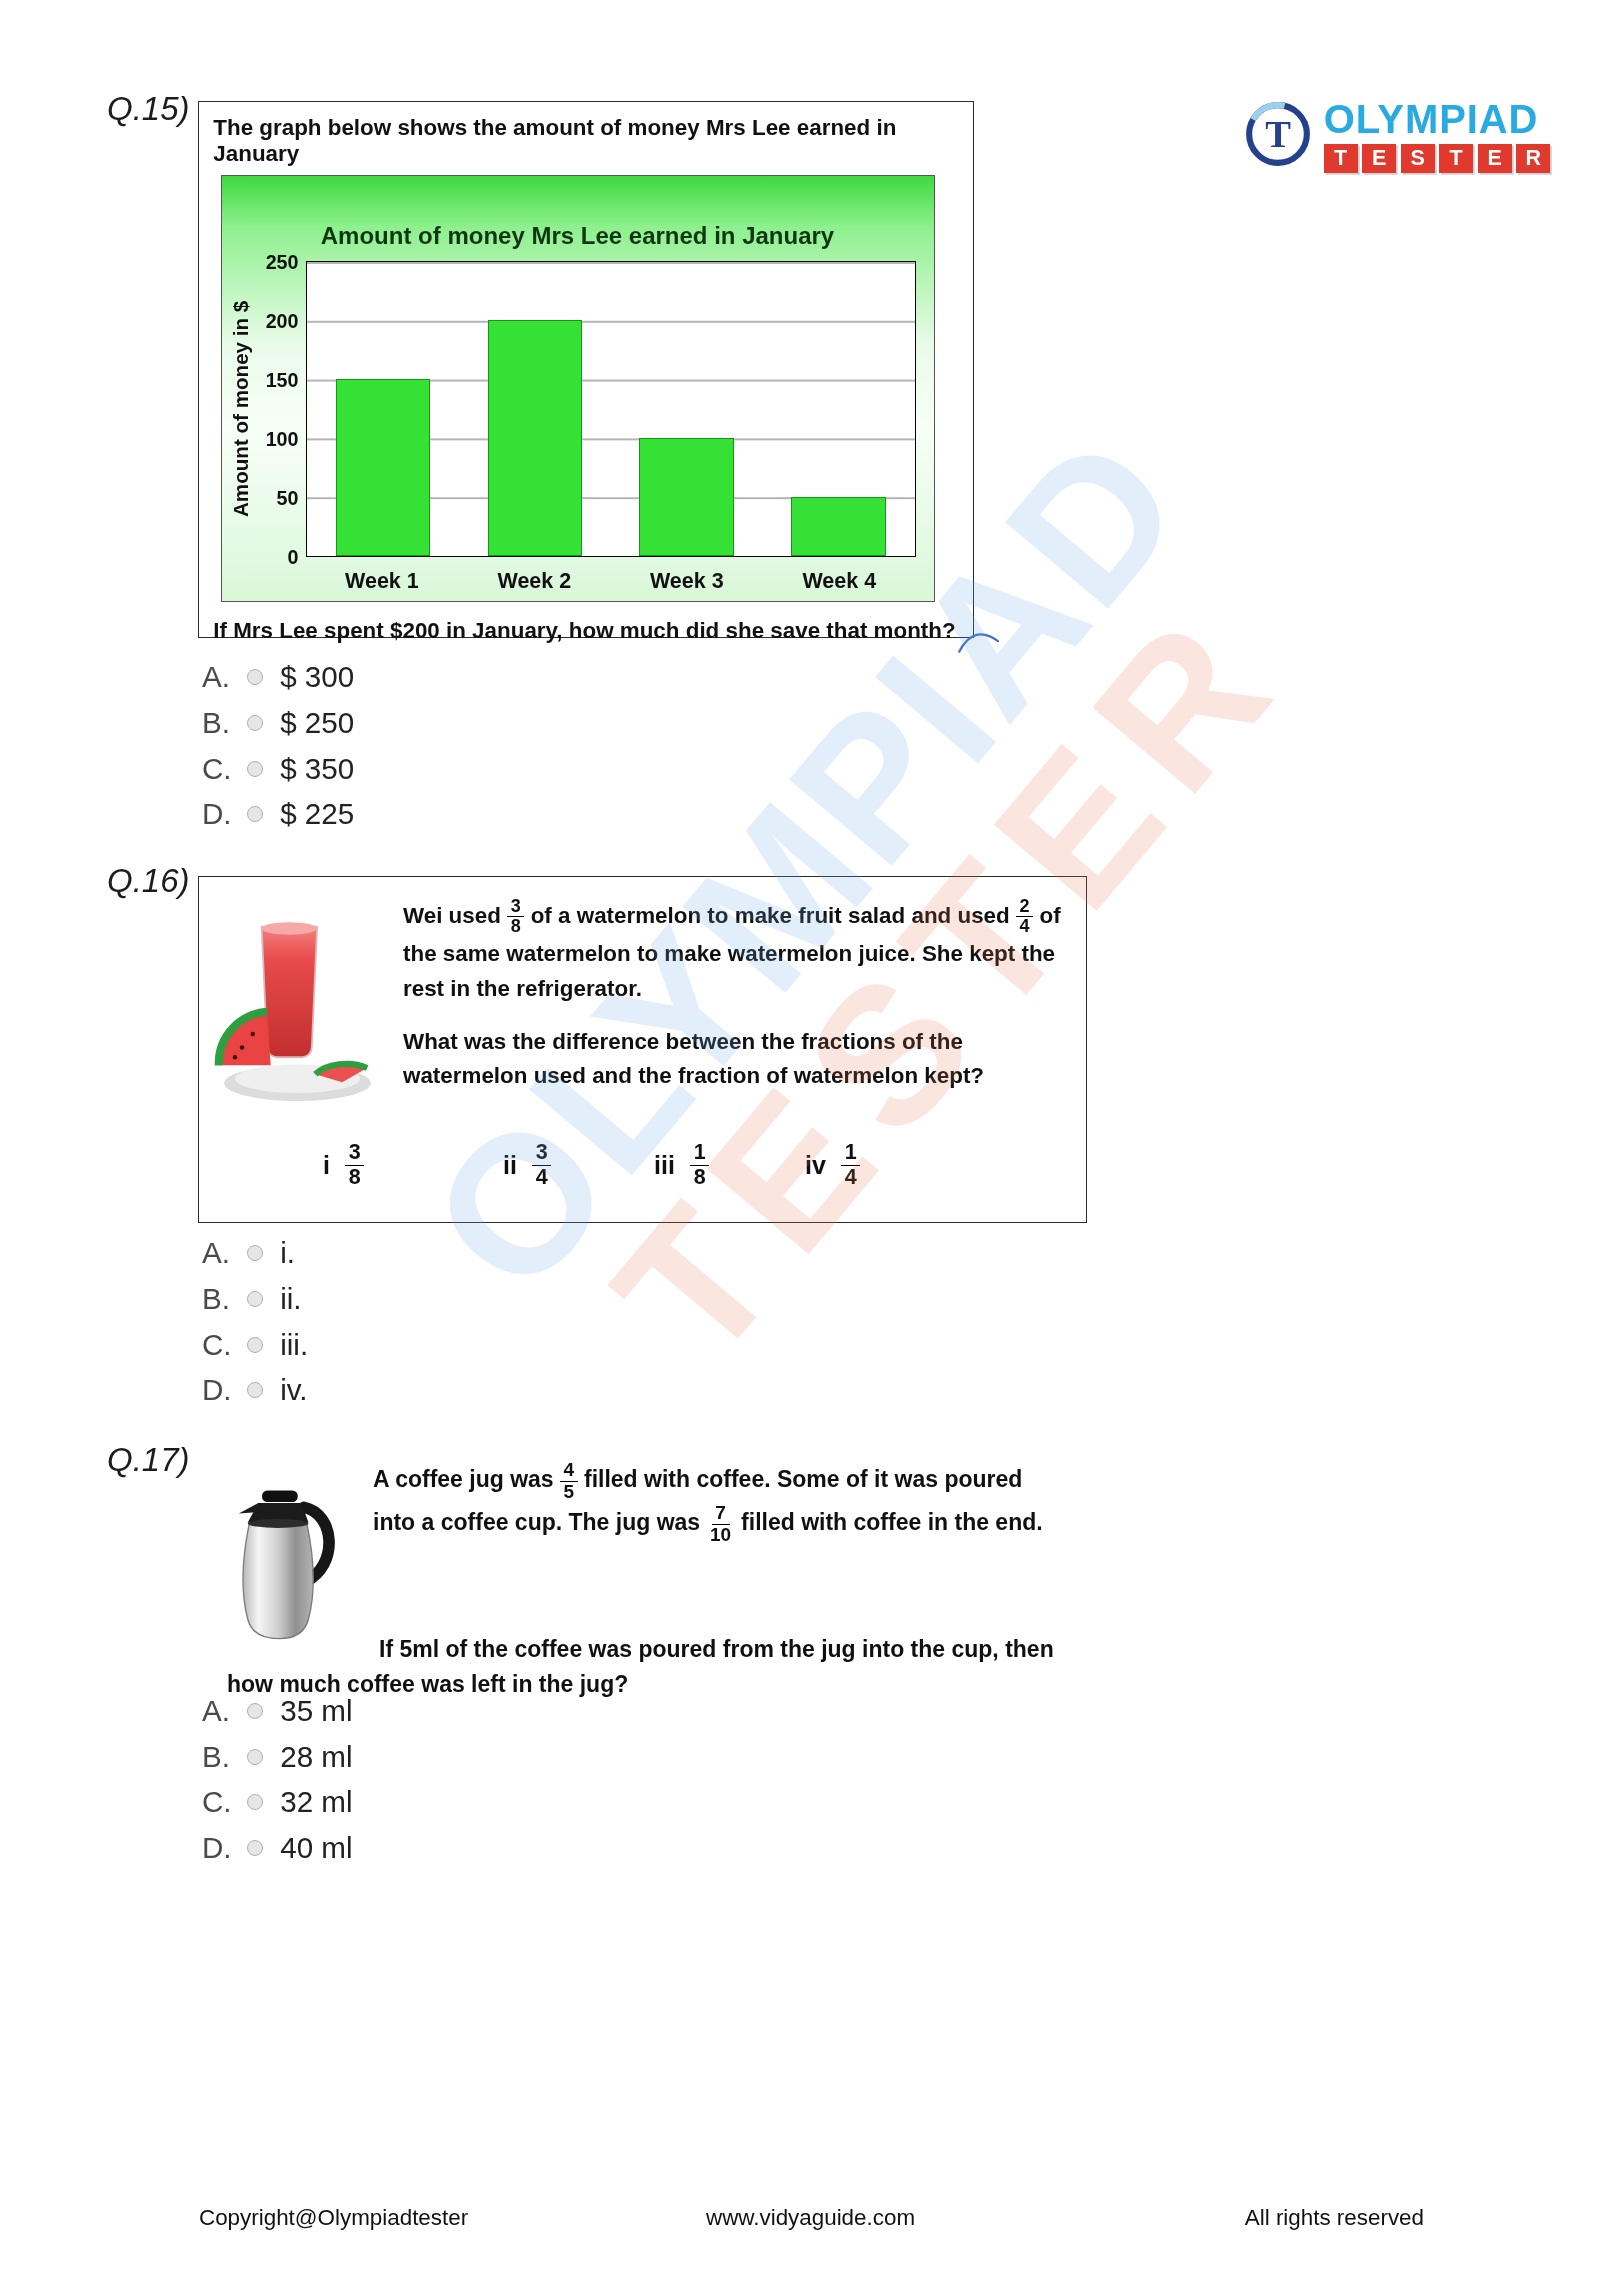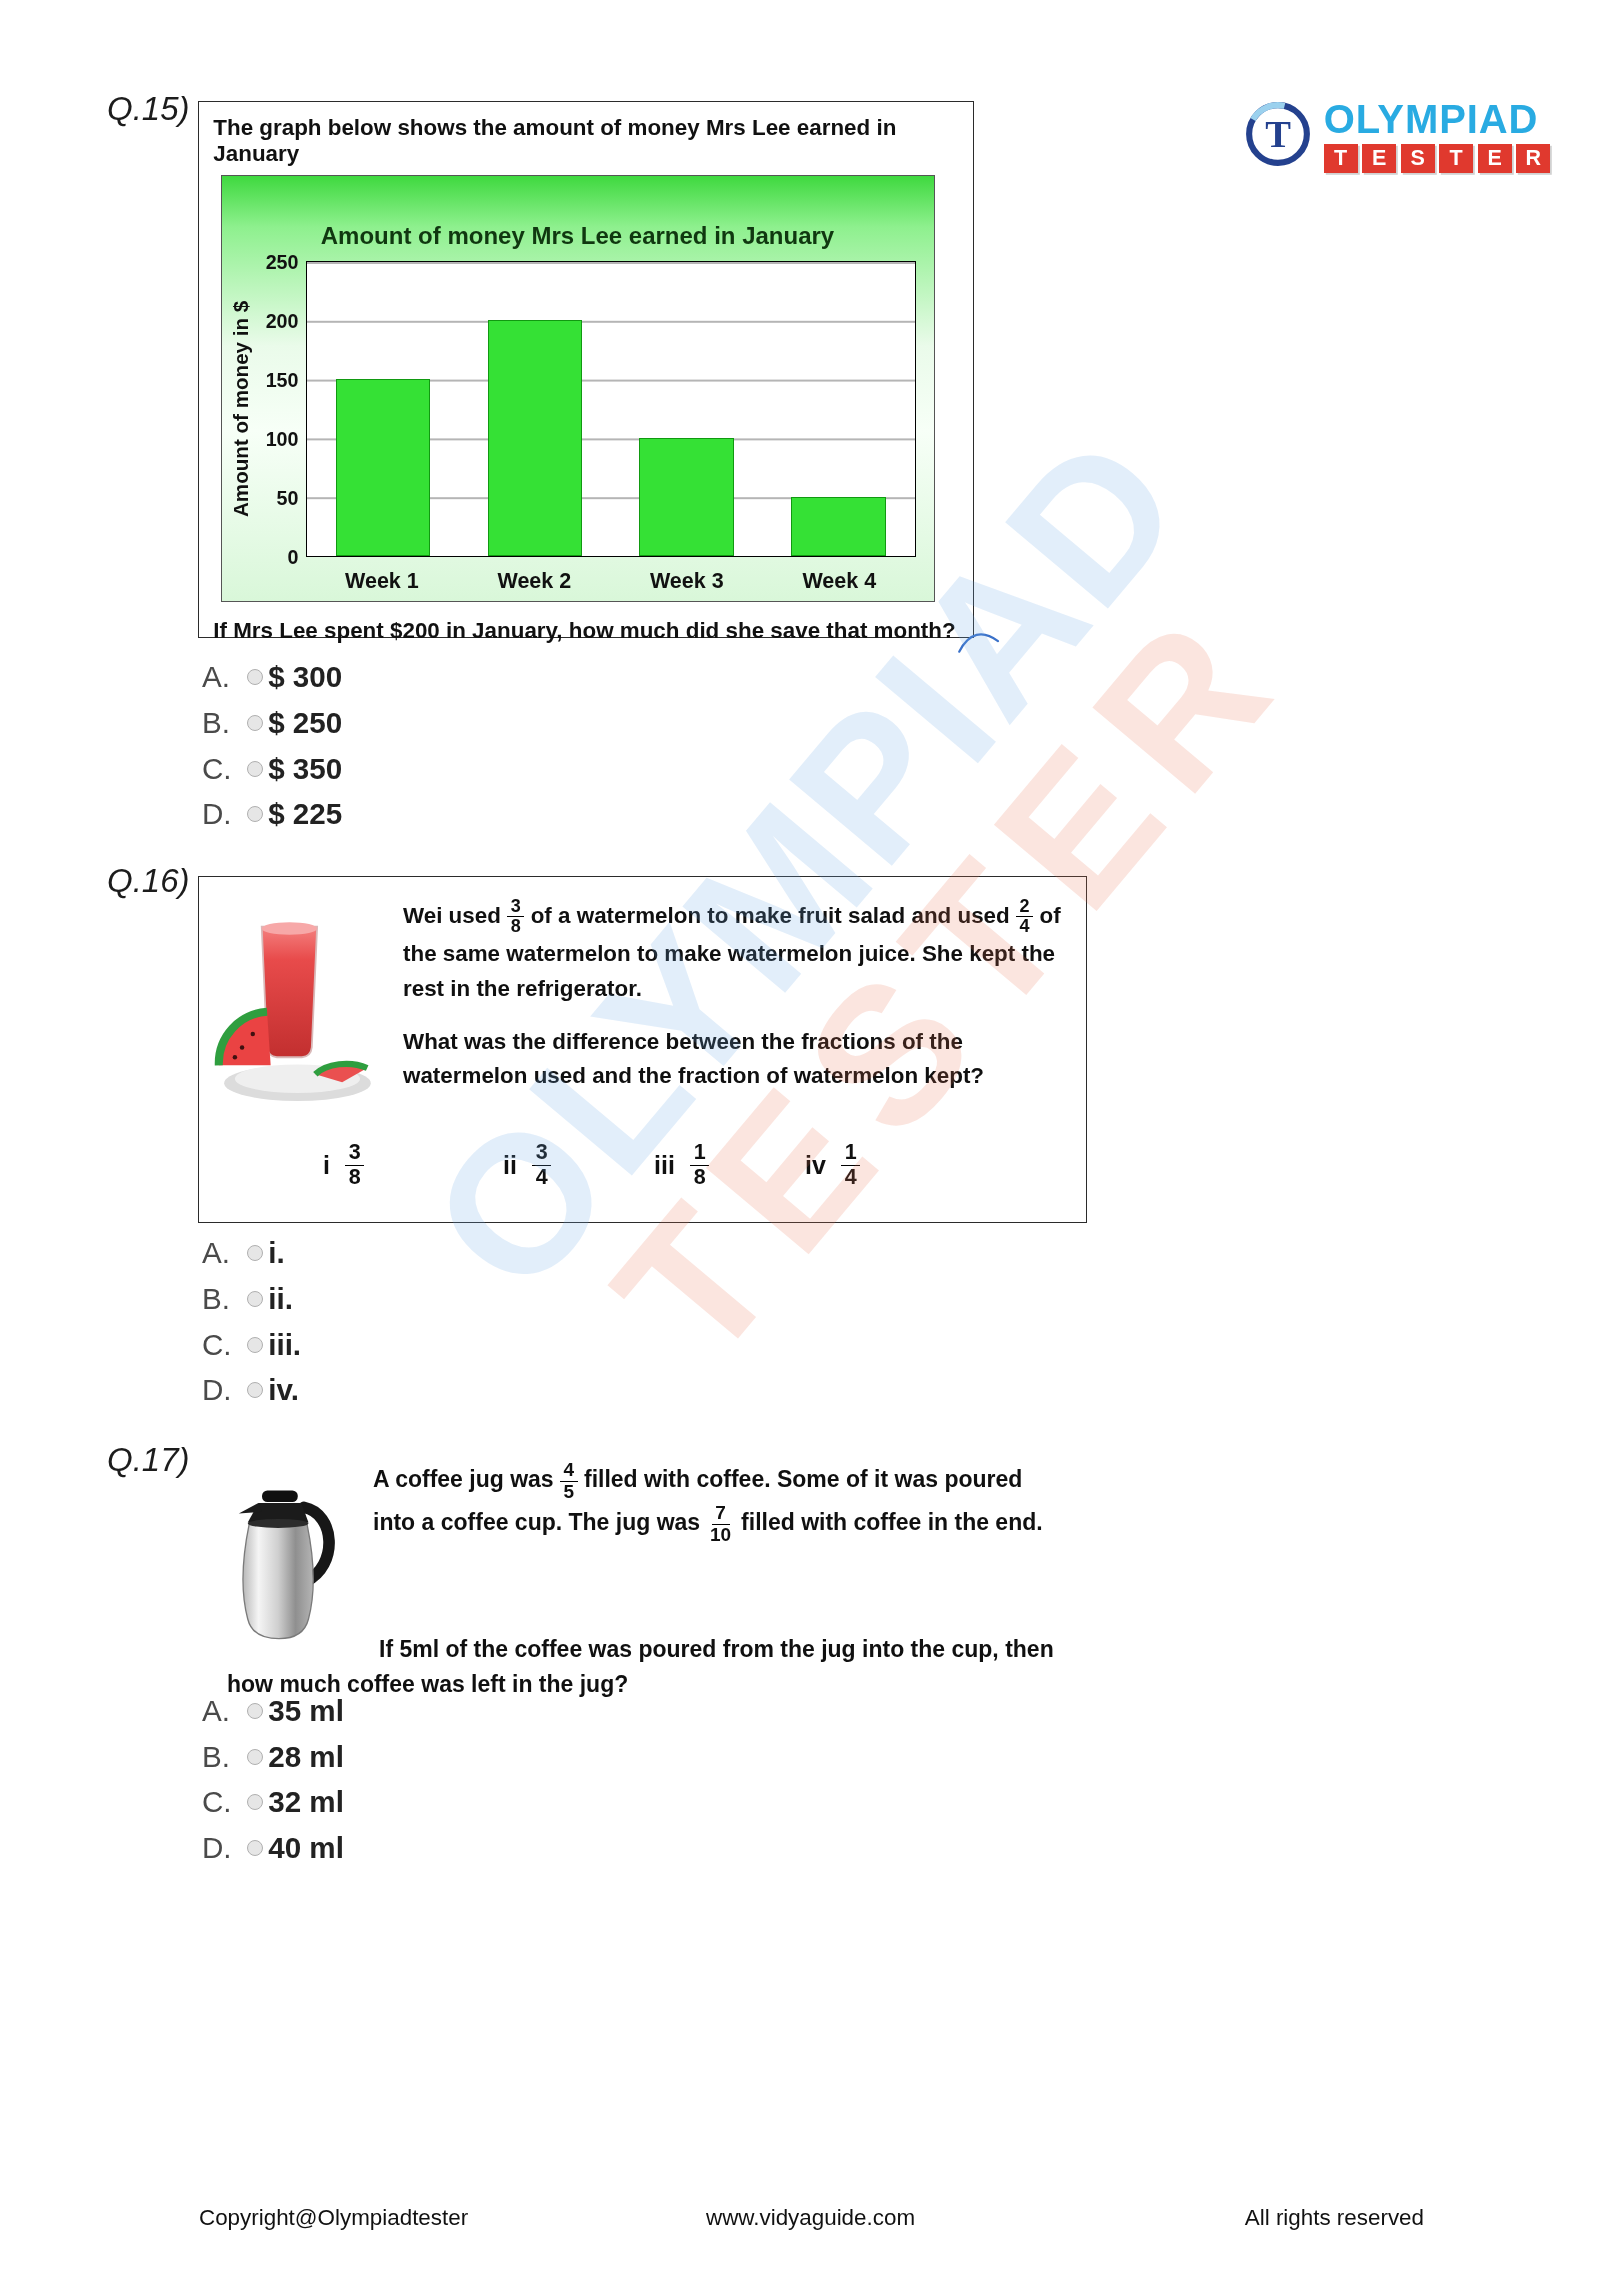--- a/index.html
+++ b/index.html
@@ -90,21 +90,21 @@
     position: absolute; left: 202px; height: 39px;
     display: flex; align-items: center;
     font-size: 29.6px; z-index: 1;
   }
   .option .letter { color: #4a4a4a; min-width: 41px; }
   .radio {
     width: 16px; height: 16px; border-radius: 50%;
     background: #e6e6e6; border: 1.8px solid #b0b0b0;
     display: inline-block; margin: 0 3.6px;
   }
-  .option .text { color: #222; margin-left: 2px; font-weight: bold; }
+  .option .text { color: #222; margin-left: 14px; }
 
   
   .frac {
     display: inline-flex; flex-direction: column; align-items: center;
     vertical-align: middle; margin: 0 6.3px; font-weight: bold; font-size: 18px; line-height: 1.1;
   }
   .frac .num { border-bottom: 1.8px solid #000; padding: 0 3.6px; }
   .frac .den { padding: 0 3.6px; }
 
   

